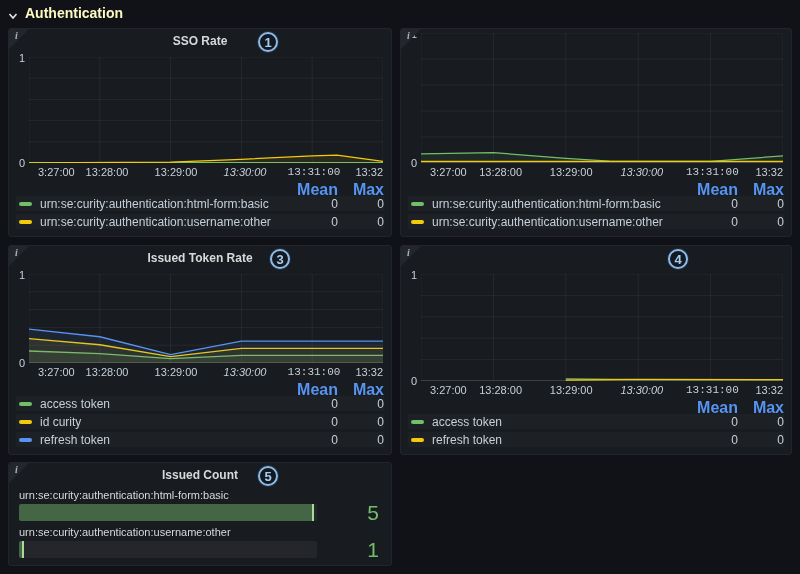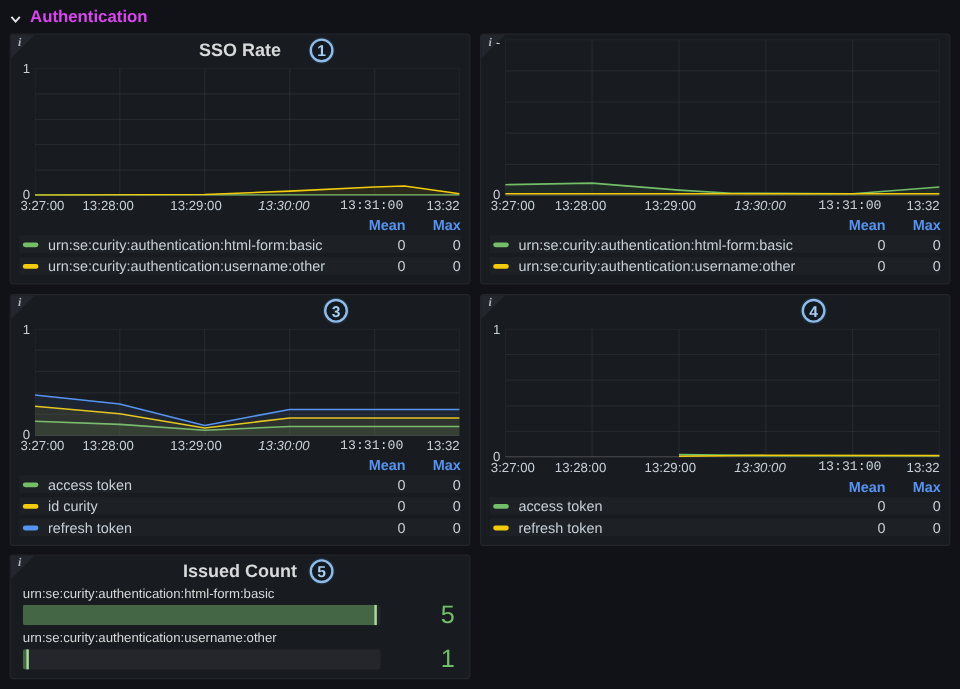--- a/index.html
+++ b/index.html
@@ -7,21 +7,21 @@
   body {
     background:#111217;
     font-family:"Liberation Sans", sans-serif;
     position:relative;
     overflow:hidden;
     color:#c7d0d9;
   }
   .row-header {
     position:absolute; top:5px; left:8px;
     display:flex; align-items:center; gap:7px;
-    color:#d946ef; font-size:14px; font-weight:bold;
+    color:#fef9c3; font-size:14px; font-weight:bold;
     cursor:pointer;
   }
   .chevron { display:inline-block; width:10px; height:10px; }
   .panel {
     position:absolute;
     background:#181b1f;
     border:1px solid #22252b;
     border-radius:3px;
     display:flex; flex-direction:column;
     overflow:hidden;
@@ -40,51 +40,51 @@
   .corner-i {
     position:absolute; top:1px; left:6px; z-index:4;
     font-size:10px; font-style:italic; font-weight:bold;
     color:#aeb4bb; font-family:"Liberation Serif", serif;
     cursor:pointer;
   }
   .panel-header { position:relative; height:24px; flex:none; }
   .panel-title {
     position:absolute; left:0; right:0; top:5px;
     text-align:center; color:#d8d9da;
-    font-size:15px; font-weight:bold; cursor:pointer;
+    font-size:12px; font-weight:bold; cursor:pointer;
   }
   .badge {
     position:absolute; top:3px;
     width:20px; height:20px; border-radius:50%;
     border:2px solid #8fbbe8;
     background:rgba(17,24,33,0.55);
     color:#a9cdf0; font-size:13px; font-weight:bold;
     display:flex; align-items:center; justify-content:center;
     transform:translateX(-50%);
     box-shadow:0 0 0 1px rgba(40,70,100,.45);
   }
   .plot-wrap { flex:1; display:flex; margin:4px 8px 0 6px; position:relative; min-height:0; }
   .y-labels { width:14px; flex:none; position:relative; font-size:11px; color:#c7d0d9; }
   .y-top { position:absolute; top:-5px; right:4px; }
   .y-bottom { position:absolute; bottom:-6px; right:4px; }
   svg.chart { flex:1; height:100%; display:block; }
   .x-labels {
-    flex:none; height:15px; margin:3px 8px 0 8px;
+    flex:none; height:15px; margin:3px 8px 0 29px;
     position:relative; font-size:11px; color:#c7d0d9;
   }
   .x-labels span { position:absolute; top:0; white-space:nowrap; }
   .xt0 { left:0; }
   .xt1 { left:20%; transform:translateX(-50%); }
   .xt2 { left:40%; transform:translateX(-50%); }
   .xt3 { left:60%; transform:translateX(-50%);font-style:italic; }
   .xt4 { left:80%; transform:translateX(-50%);font-family:Liberation Mono, monospace; }
   .xt5 { right:0; }
   .legend-header {
     flex:none; height:15px; display:flex; justify-content:flex-end;
-    padding-right:7px; font-size:12px; font-weight:bold; color:#5794F2;
+    padding-right:7px; font-size:16px; font-weight:bold; color:#5794F2;
   }
   .legend-header .col { width:46px; text-align:right; }
   .legend { flex:none; padding-bottom:4px; }
   .legend-row {
     height:15px; margin:0 7px 3px 7px; padding-left:3px;
     display:flex; align-items:center;
     background:rgba(255,255,255,0.025);
     font-size:12px; color:#c7d0d9; cursor:pointer;
   }
   .swatch { width:13px; height:4px; border-radius:2px; margin-right:8px; flex:none; }
@@ -231,20 +231,21 @@
       <span class="val">0</span>
       <span class="val">0</span>
     </div>
   </div>
 </div>
 
 <div class="panel" id="panel-issued">
   <div class="corner"></div>
   <span class="corner-i">i</span>
   <div class="panel-header">
+    <div class="panel-title">Issued Token Rate</div>
     <div class="badge" style="left:calc(50% + 80px);">3</div>
   </div>
   <div class="plot-wrap">
     <div class="y-labels">
       <span class="y-top">1</span>
       <span class="y-bottom">0</span>
     </div>
     <svg class="chart" viewBox="0 0 100 100" preserveAspectRatio="none">
         <line x1="0" y1="0" x2="100" y2="0" stroke="rgba(255,255,255,0.06)" vector-effect="non-scaling-stroke"></line>
         <line x1="0" y1="20" x2="100" y2="20" stroke="rgba(255,255,255,0.06)" vector-effect="non-scaling-stroke"></line>

